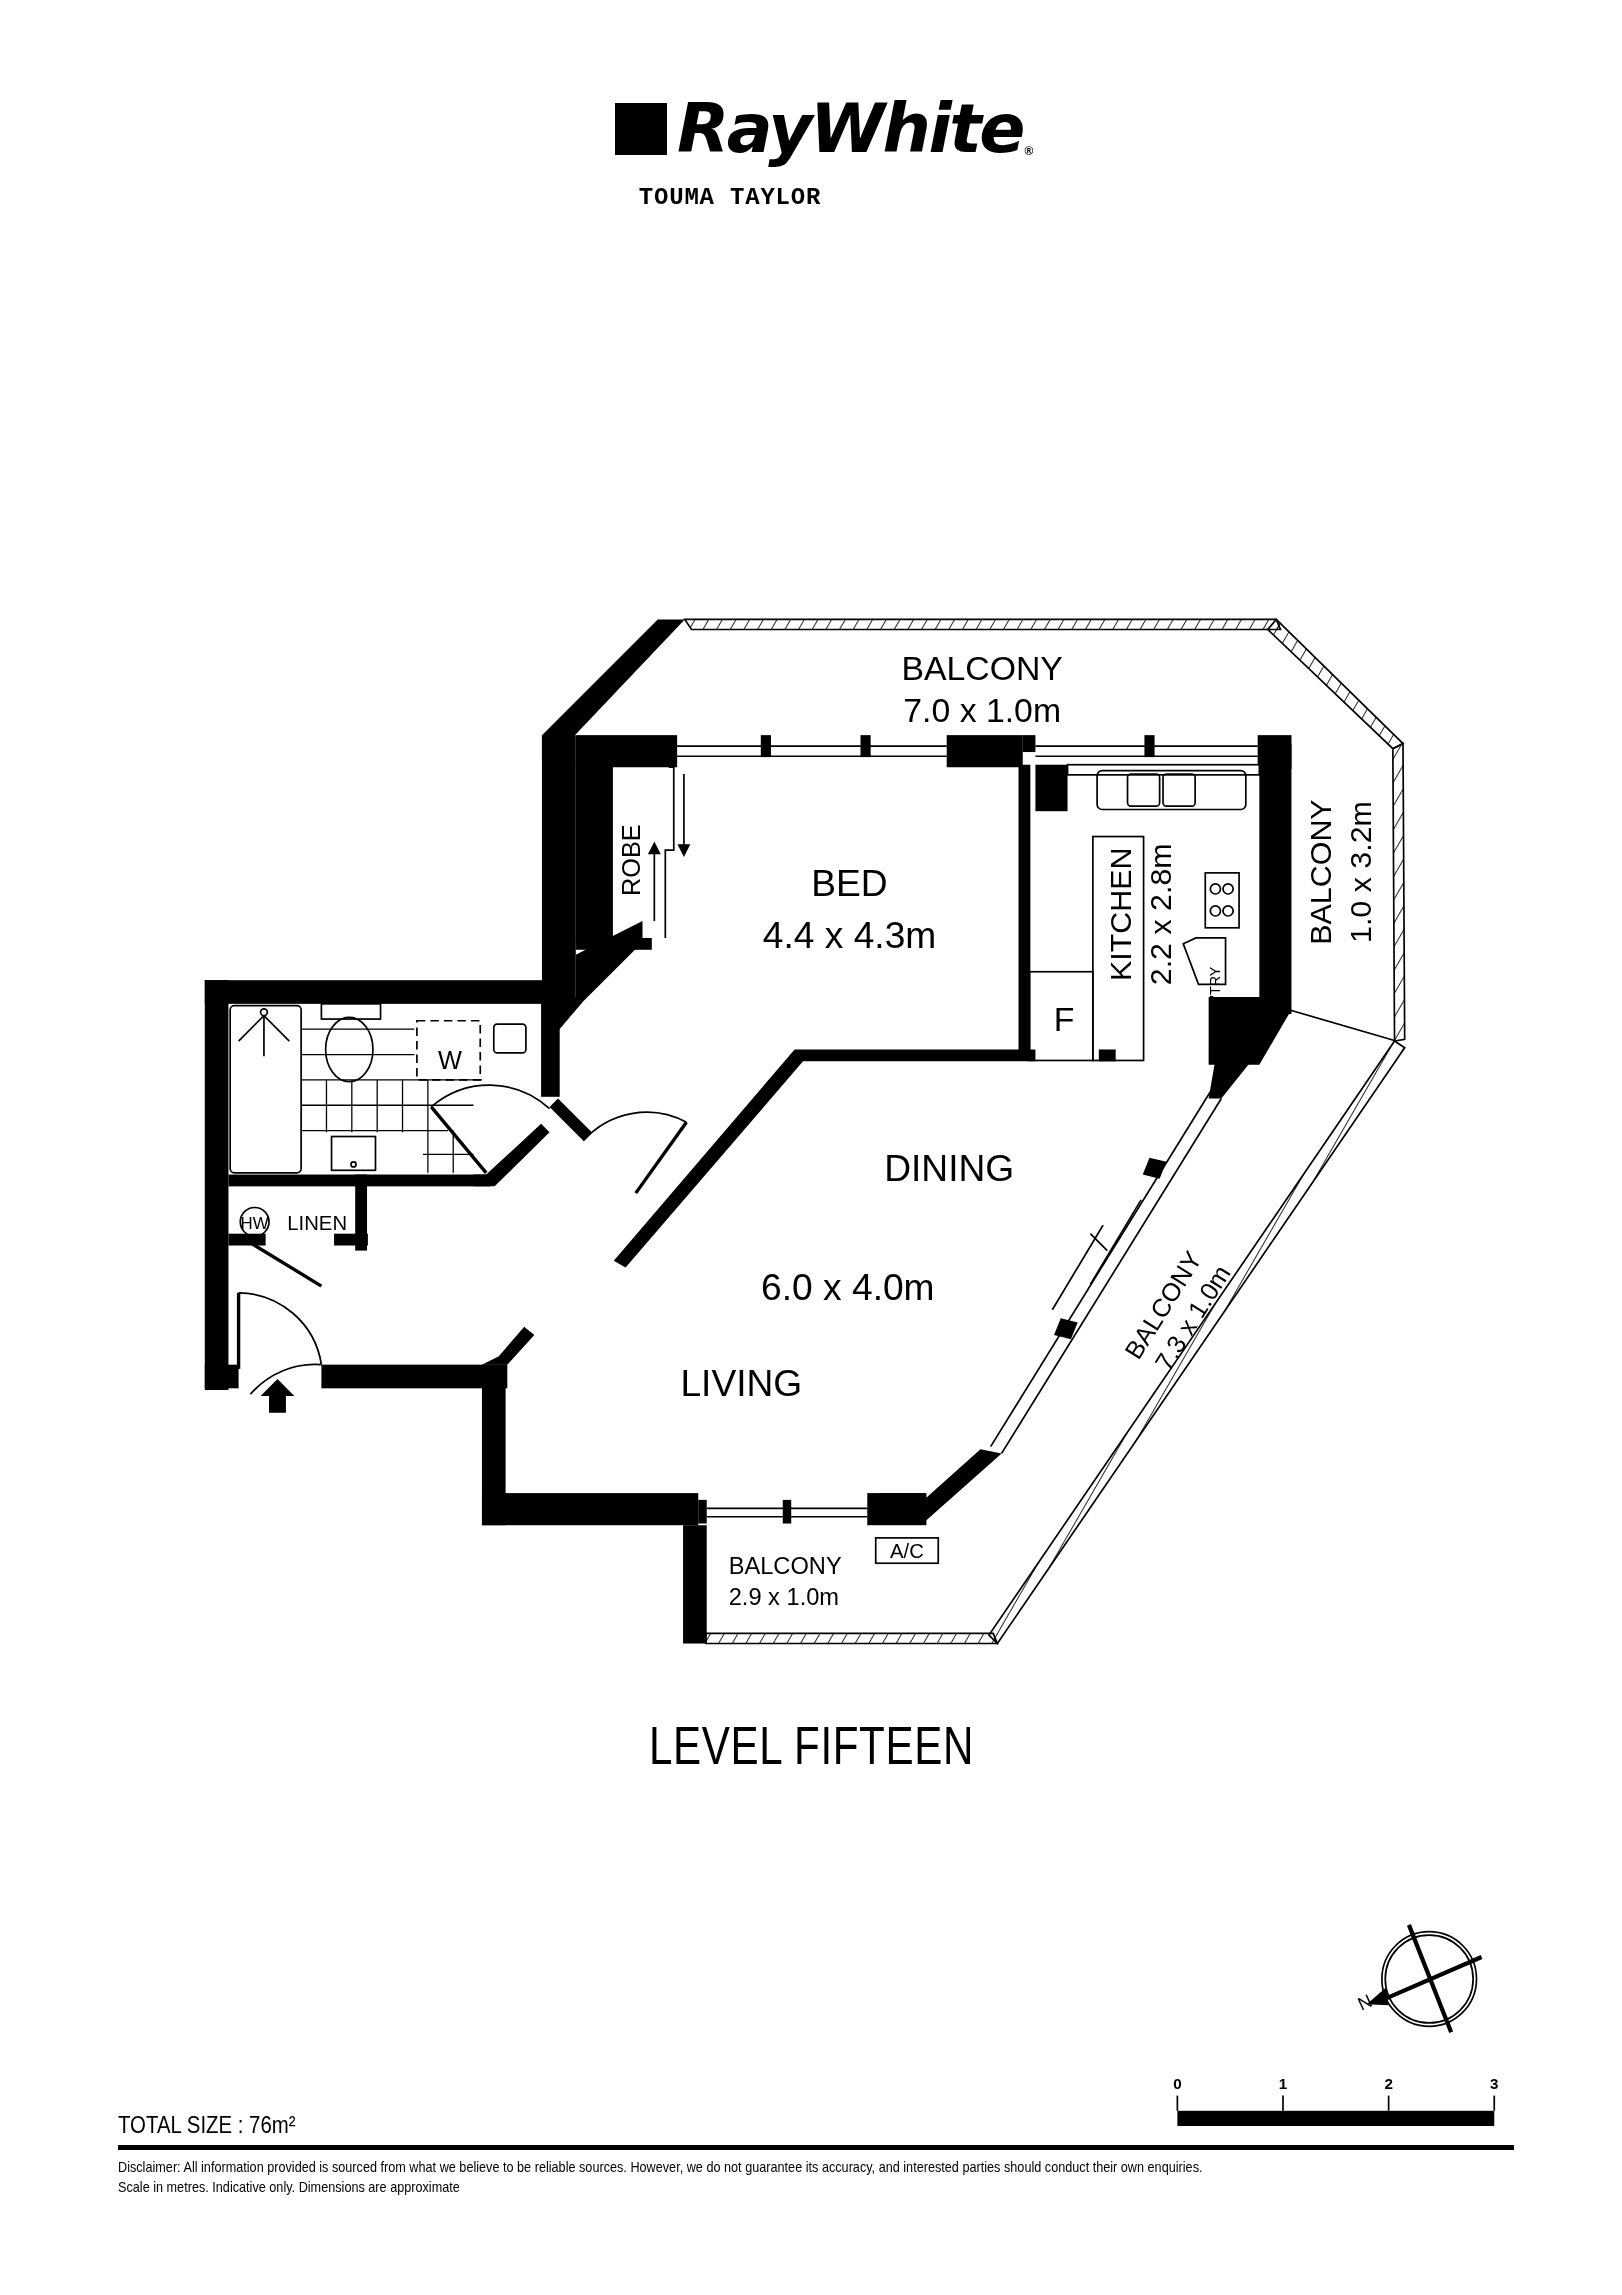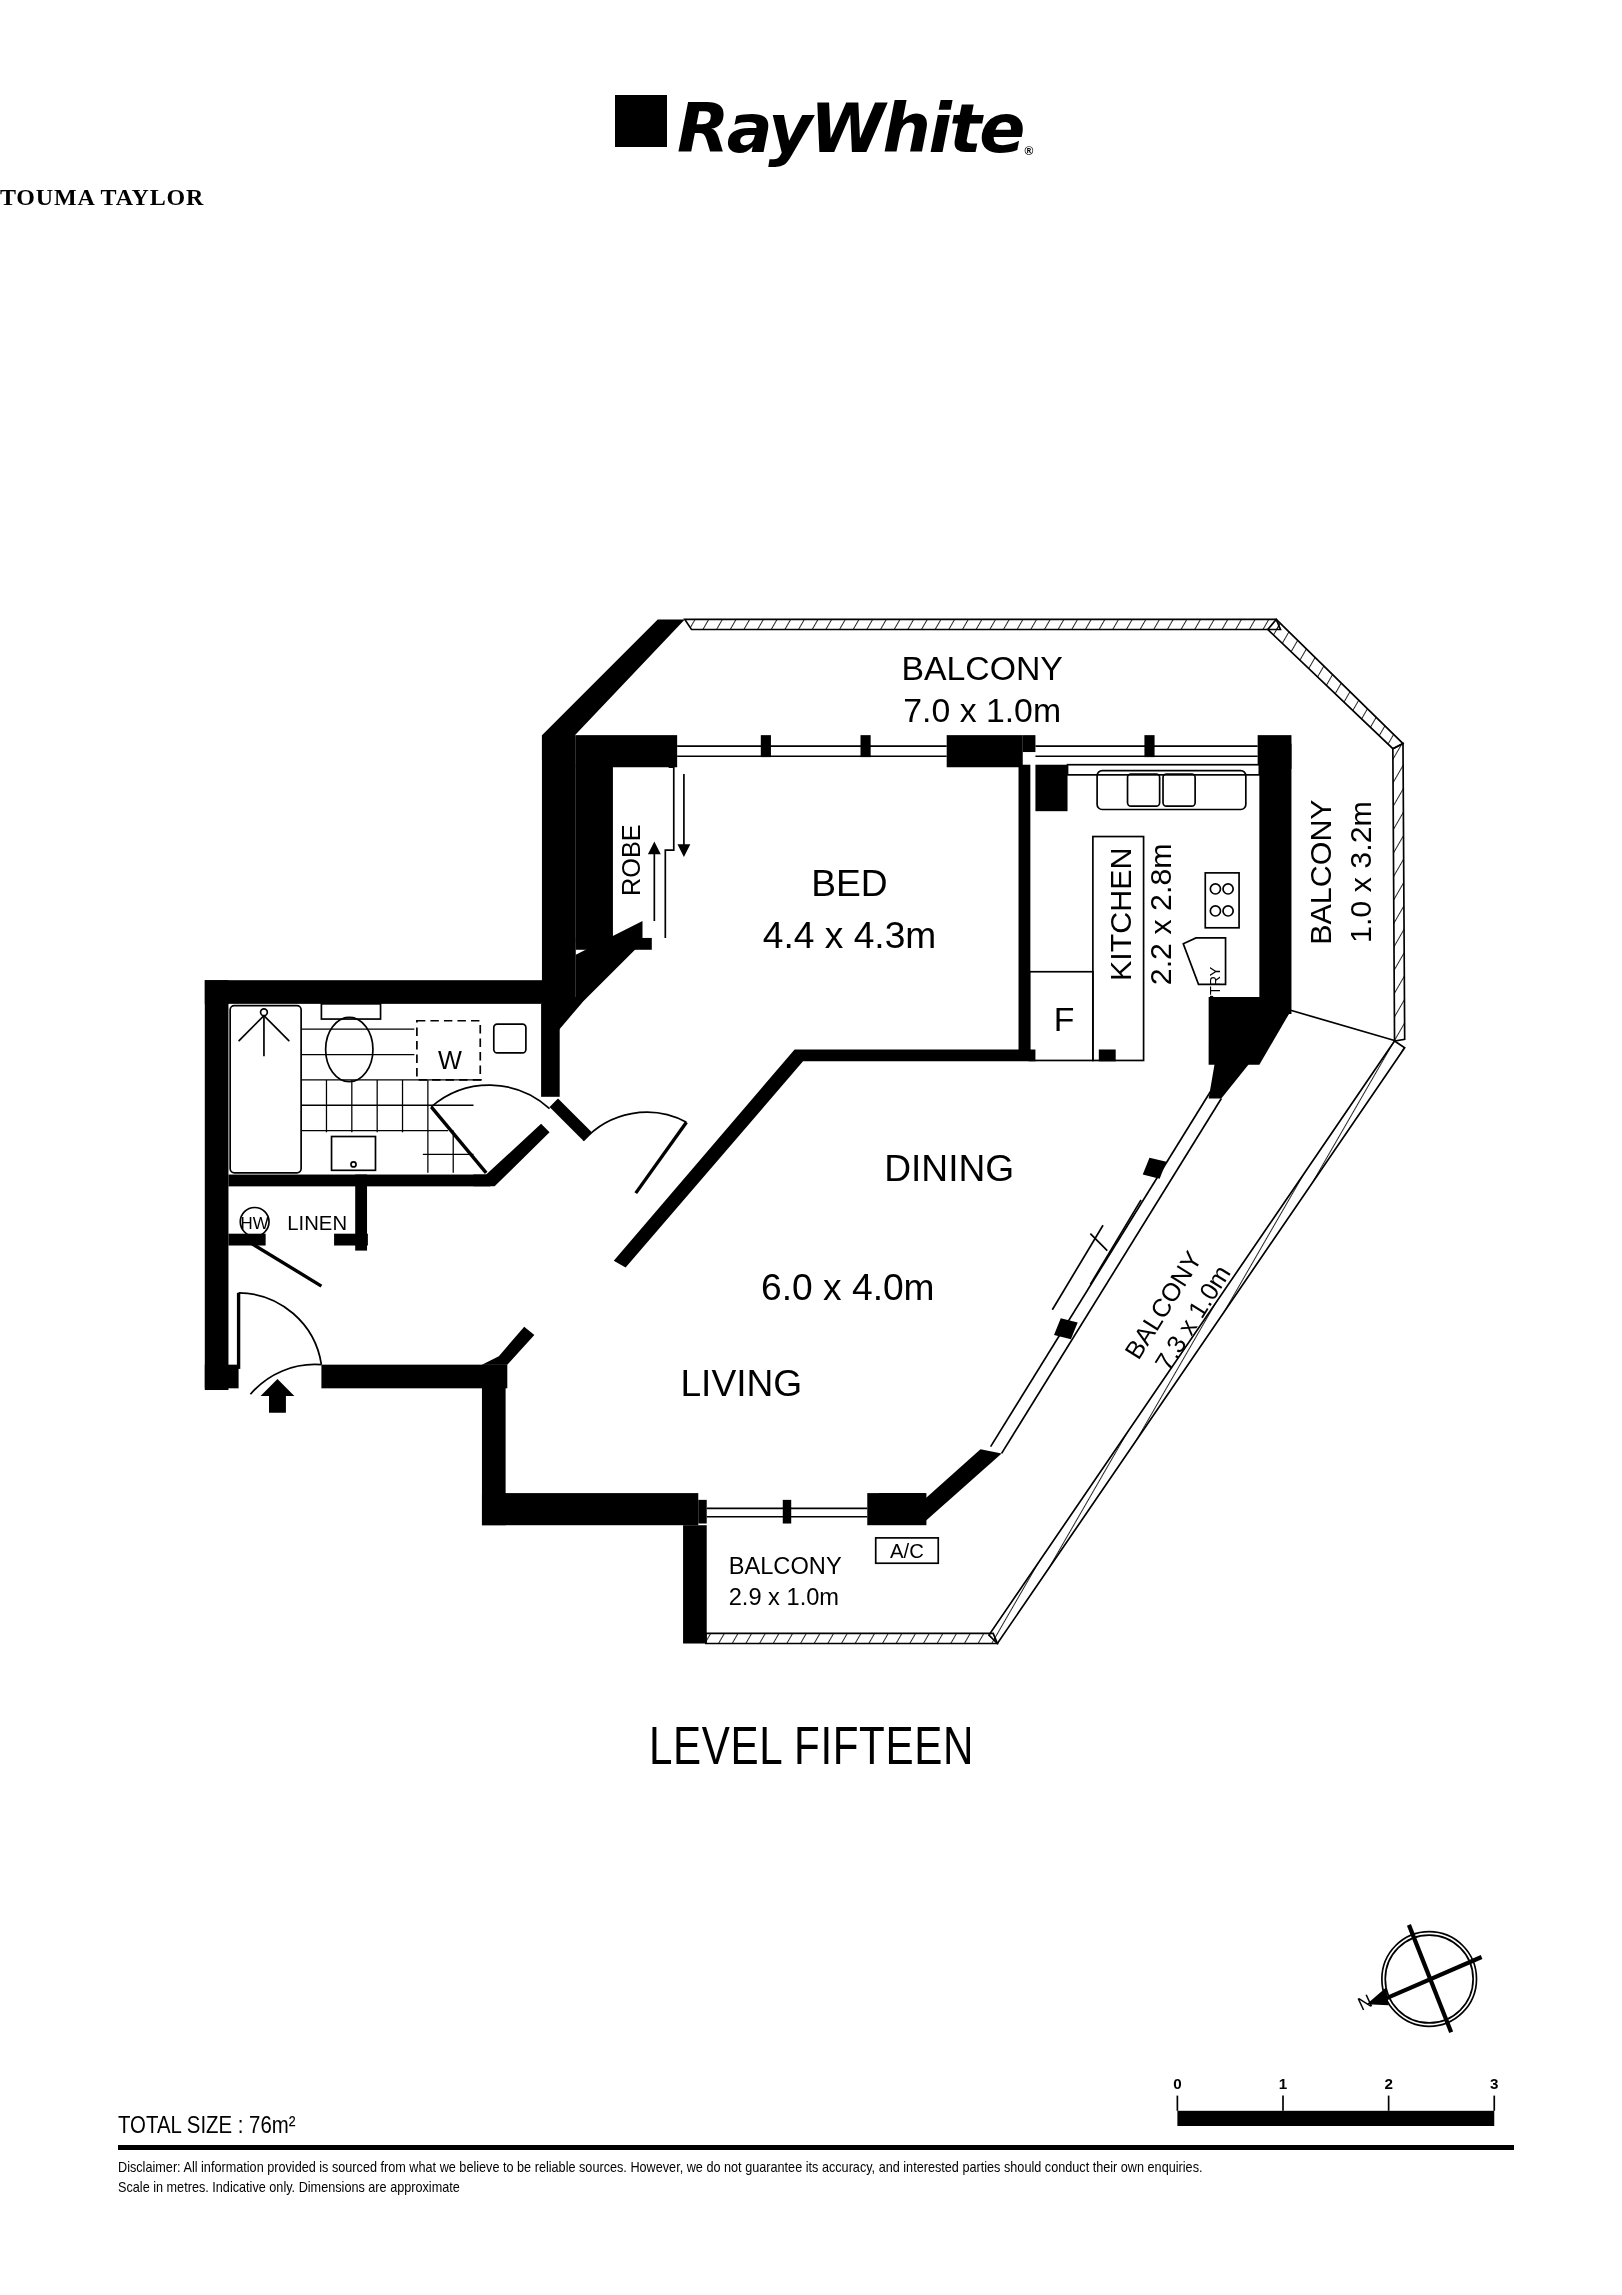--- a/index.html
+++ b/index.html
@@ -1,22 +1,22 @@
 <!DOCTYPE html>
 <html style="font-size:13.5px"><head>
 <meta charset="utf-8">
 <style>
   html,body{margin:0;padding:0;background:#fff;}
   body{width:1623px;height:2295px;position:relative;overflow:hidden;font-family:"Liberation Sans",sans-serif;color:#000;}
   .abs{position:absolute;}
-  #logo{left:615px;top:95px;display:flex;}
+  #logo{left:615px;top:95px;display:flex;align-items:center;}
   #logo .sq{width:52px;height:52px;background:#000;margin-right:10px;}
   #logo .word{font-family:"DejaVu Sans",sans-serif;font-weight:bold;font-style:italic;font-size:68px;letter-spacing:-2.5px;line-height:1;}
   #logo .reg{font-size:12px;font-weight:bold;margin-left:1.7px;align-self:flex-end;margin-bottom:5px;}
-  #subbrand{left:0;width:1460px;top:184px;font-family:Liberation Serif, serif;font-weight:bold;font-size:24px;letter-spacing:0.8px;}
+  #subbrand{left:0;width:1460px;top:184px;text-align:center;font-family:Liberation Mono, monospace;font-weight:bold;font-size:24px;letter-spacing:0.8px;}
   svg#plan{position:absolute;left:0;top:0;}
   .lbl{font-family:"Liberation Sans",sans-serif;fill:#000;}
   #level{left:0;width:1623px;top:1714px;text-align:center;font-size:54px;transform:scaleX(0.78);transform-origin:center;letter-spacing:0.8px;}
   #total{left:118px;top:2111px;font-size:24px;transform:scaleX(0.85);transform-origin:left;}
   #rule{left:118px;top:2145px;width:1396px;height:5px;background:#000;}
   #disc1{left:118px;top:2159px;font-size:14.4px;transform:scaleX(0.88);transform-origin:left;white-space:nowrap;}
   #disc2{left:118px;top:2179px;font-size:14.4px;transform:scaleX(0.88);transform-origin:left;white-space:nowrap;}
 </style>
 </head>
 <body>

